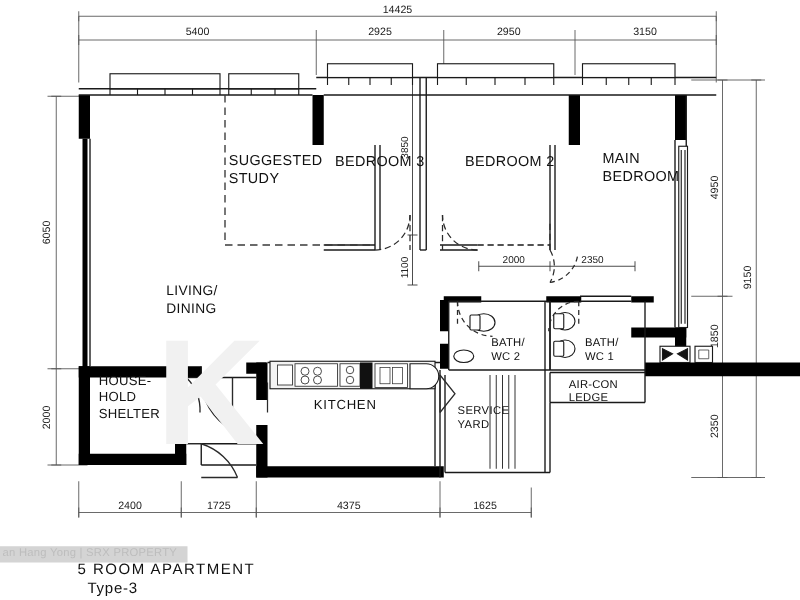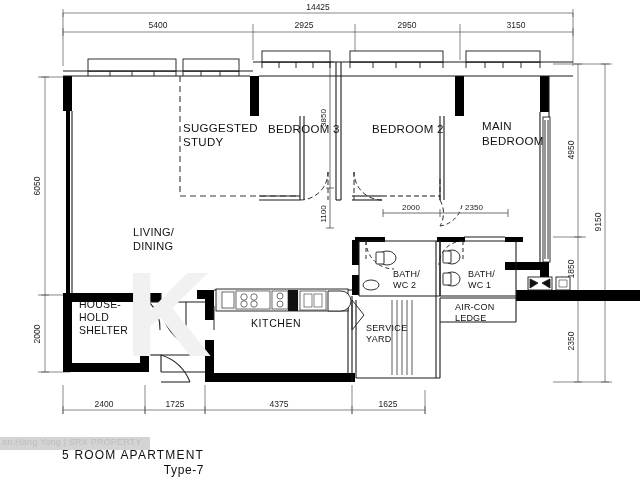--- a/index.html
+++ b/index.html
@@ -25,21 +25,20 @@
   #wm-text{
     left:2px;top:437px;font-size:9px;color:#bdbdbd;letter-spacing:.2px;
   }
   #wm-big{
     left:125px;top:245px;font-size:120px;color:#f1f1f1;font-weight:bold;
   }
   #title-block{
     position:absolute;left:62px;top:448px;
     font-family:"Liberation Sans", sans-serif;
     line-height:15px;
-    text-align:right;
   }
   #title-block .t1{font-size:12px;letter-spacing:1.2px;}
   #title-block .t2{font-size:12px;letter-spacing:.6px;margin-left:8px;}
   text{font-family:"Liberation Sans", sans-serif;}
 </style>
 </head>
 <body>
 
 <svg id="plan" xmlns="http://www.w3.org/2000/svg" viewBox="0 0 640 480" width="640" height="480">
 
@@ -458,14 +457,14 @@
   </g>
 
 </svg>
 
 <div class="wm" id="wm-big">K</div>
 <div class="wm" id="wm-band"></div>
 <div class="wm" id="wm-text">an Hang Yong | SRX PROPERTY</div>
 
 <div id="title-block">
   <div class="t1">5 ROOM APARTMENT</div>
-  <div class="t2">Type-7</div>
+  <div class="t2">Type-3</div>
 </div>
 
 </body></html>

